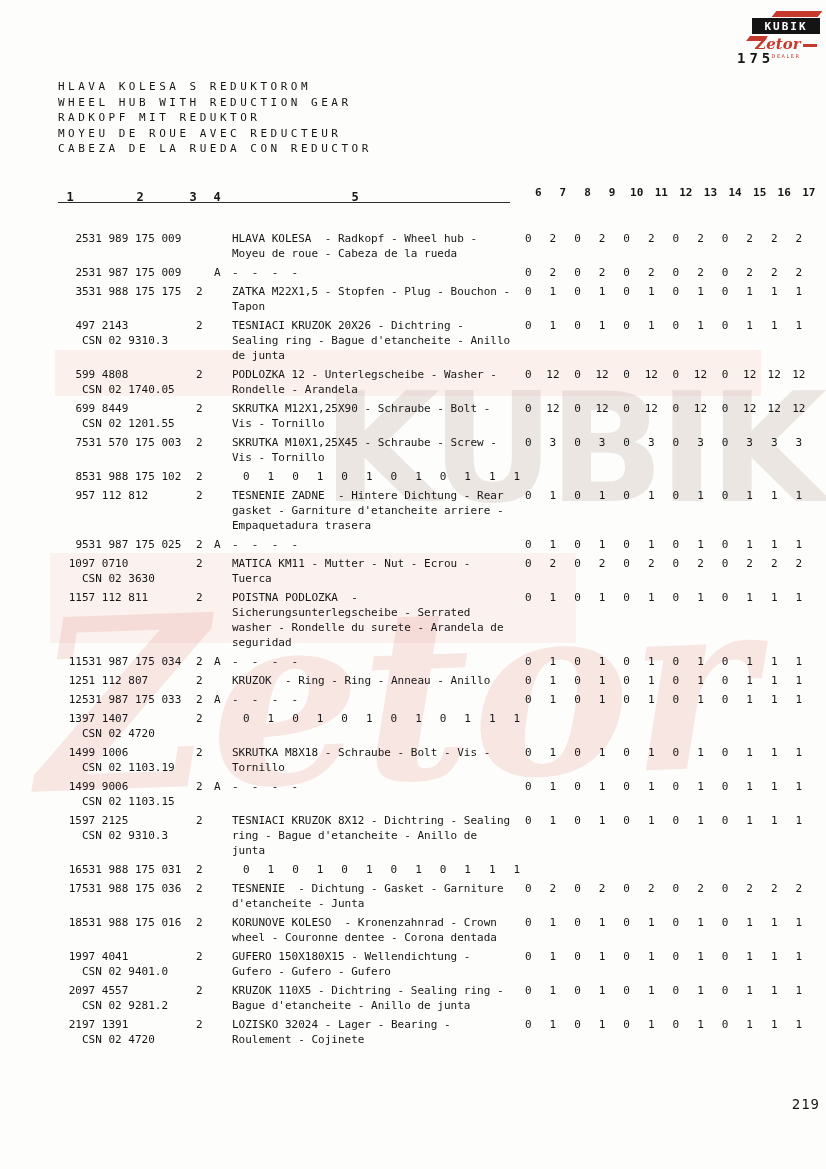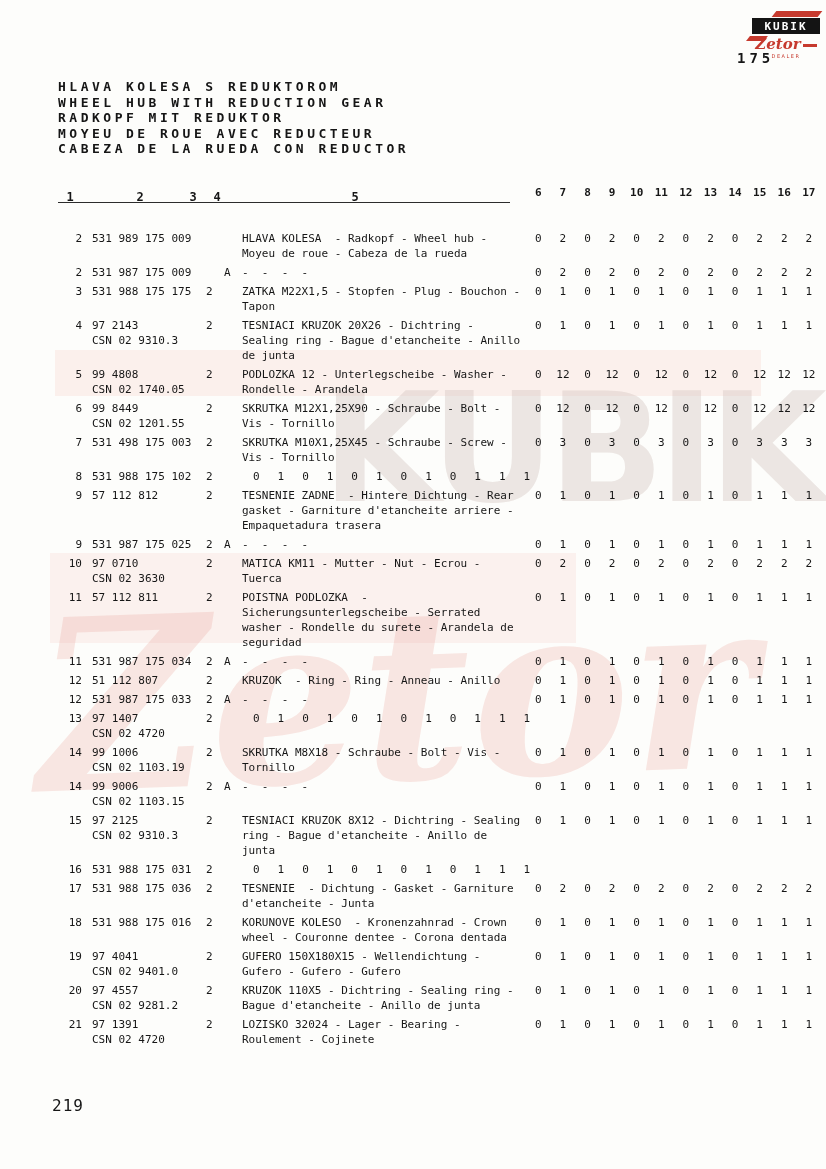--- a/index.html
+++ b/index.html
@@ -28,38 +28,38 @@
   .page-corner { left:737px; top:50px; font-size:14px; font-weight:bold; letter-spacing:4px; }
   
   .logo { left:752px; top:12px; width:68px; }
   .logo-flash-top { position:absolute; right:0px; top:-1px; width:46px; height:6px; background:#c63a2e; transform:skewX(-38deg); }
   .logo-kubik { position:relative; margin-top:6px; background:#141414; color:#ffffff; font-size:11px; font-weight:bold; letter-spacing:2px; text-align:center; padding:2px 0 1px 0; }
   .logo-flash-bottom { position:absolute; left:-4px; top:24px; width:18px; height:5px; background:#c63a2e; transform:skewX(-38deg); }
   .logo-zetor { color:#c63a2e; font-family:"DejaVu Serif", serif; font-style:italic; font-weight:bold; font-size:15px; text-align:center; line-height:15px; margin-top:3px; }
   .logo-bar { display:inline-block; width:14px; height:3px; background:#c63a2e; vertical-align:2px; margin-left:2px; }
   .logo-dealer { color:#c63a2e; font-size:5px; letter-spacing:1.5px; text-align:center; margin-top:1px; font-family:"DejaVu Sans", sans-serif; }
   
-  .titles { left:58px; top:79px; font-size:13px; font-weight:bold; letter-spacing:3.5px; line-height:15.6px; white-space:nowrap; }
+  .titles { left:58px; top:79px; font-size:11px; font-weight:normal; letter-spacing:3.5px; line-height:15.6px; white-space:nowrap; }
   
   .thead { left:0; top:184px; width:826px; height:22px; }
   .th-line { position:absolute; left:58px; top:18px; width:452px; border-top:1.5px solid #2c2c2c; }
   .th-num { position:absolute; bottom:2px; font-size:12px; font-weight:bold; transform:translateX(-50%); }
   .th-counts { position:absolute; left:524px; top:2px; font-weight:bold; }
   
   .rows { left:58px; top:231px; width:766px; }
   .row { display:flex; align-items:flex-start; margin-bottom:4px; font-size:11px; line-height:15px; }
   .c-pos { width:24px; text-align:right; flex:none; }
-  .c-part { width:112px; margin-left:10px; flex:none; }
+  .c-part { width:112px; flex:none; }
   .c-qty { width:18px; margin-left:2px; flex:none; }
   .c-var { width:18px; flex:none; }
   .c-desc { width:282px; flex:none; white-space:pre-wrap; }
   .counts { display:flex; flex:none; margin-left:2px; }
   .count-cell { width:24.6px; text-align:center; flex:none; font-size:11px; }
   
-  .page-num { left:52px; top:1096px; width:760px; text-align:left; font-size:16px; letter-spacing:1px; }
+  .page-num { left:60px; top:1096px; width:760px; text-align:right; font-size:14px; letter-spacing:1px; }
 </style>
 </head>
 <body>
 
 <div class="page">
 
   <div class="wm-band wm-band1"></div>
   <div class="wm-band wm-band2"></div>
   <div class="wm-kubik">KUBIK</div>
   <div class="wm-zetor">Zetor</div>
@@ -246,21 +246,21 @@
           <span class="count-cell">12</span>
           <span class="count-cell">0</span>
           <span class="count-cell">12</span>
           <span class="count-cell">12</span>
           <span class="count-cell">12</span>
         </span>
   </div>
       <div class="row">
     <span class="c-pos">7</span>
     <span class="c-part">
-      <div>531 498 175 003</div>
+      <div>531 570 175 003</div>
       <div></div>
     </span>
     <span class="c-qty">2</span>
     <span class="c-var"></span>
     <span class="c-desc">SKRUTKA M10X1,25X45 - Schraube - Screw - Vis - Tornillo</span>
     <span class="counts">
           <span class="count-cell">0</span>
           <span class="count-cell">3</span>
           <span class="count-cell">0</span>
           <span class="count-cell">3</span>

